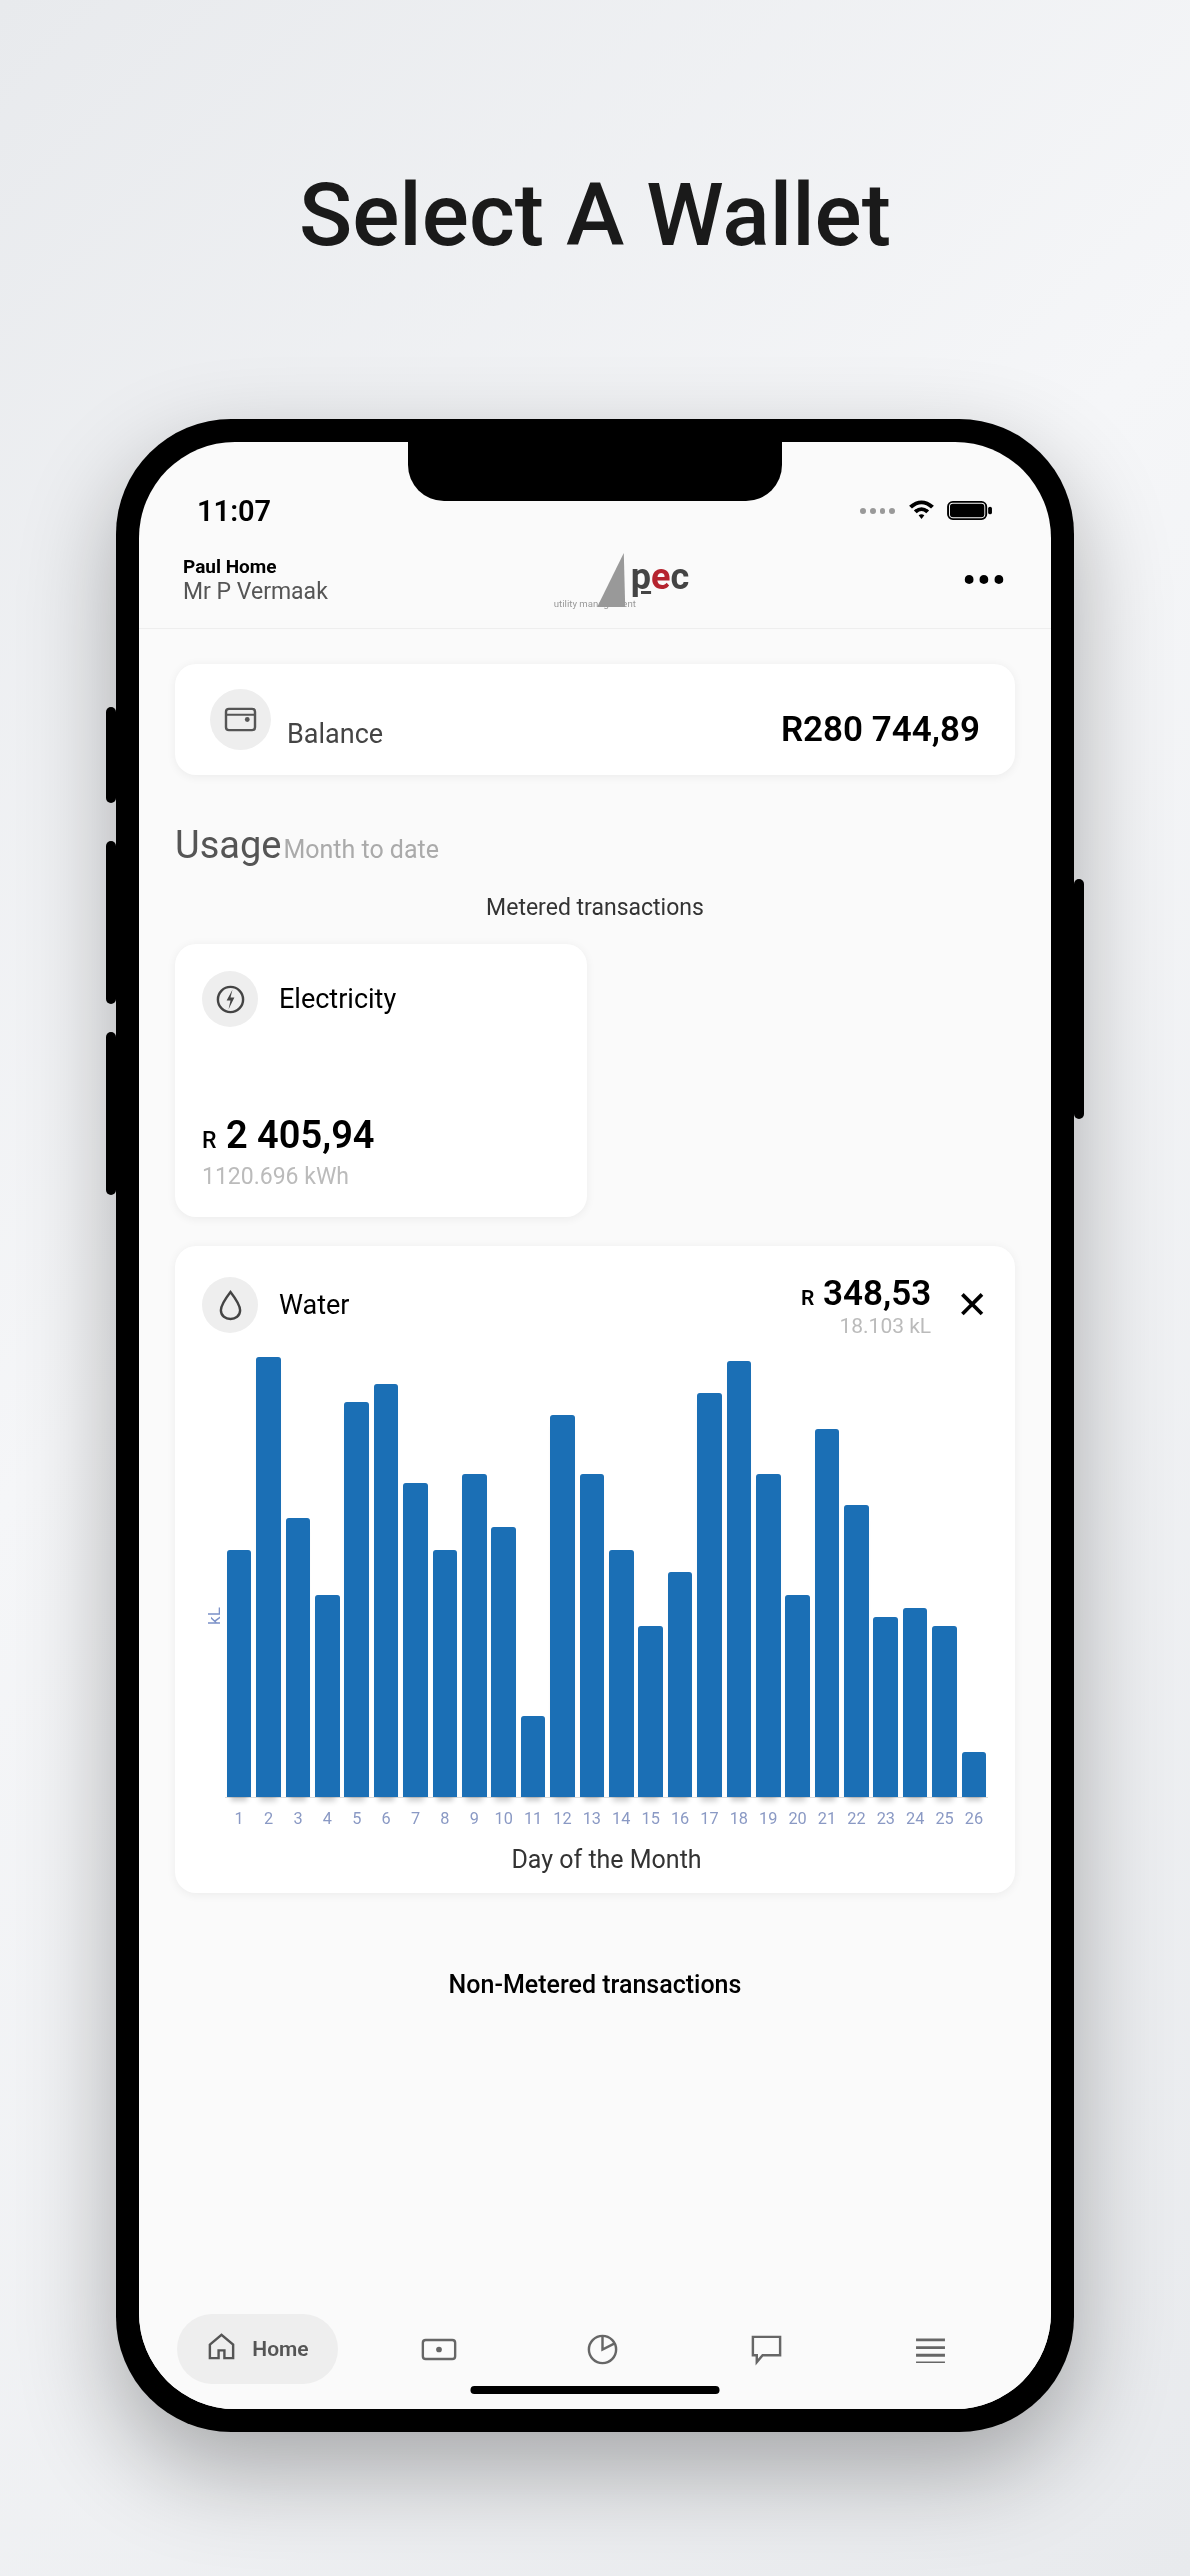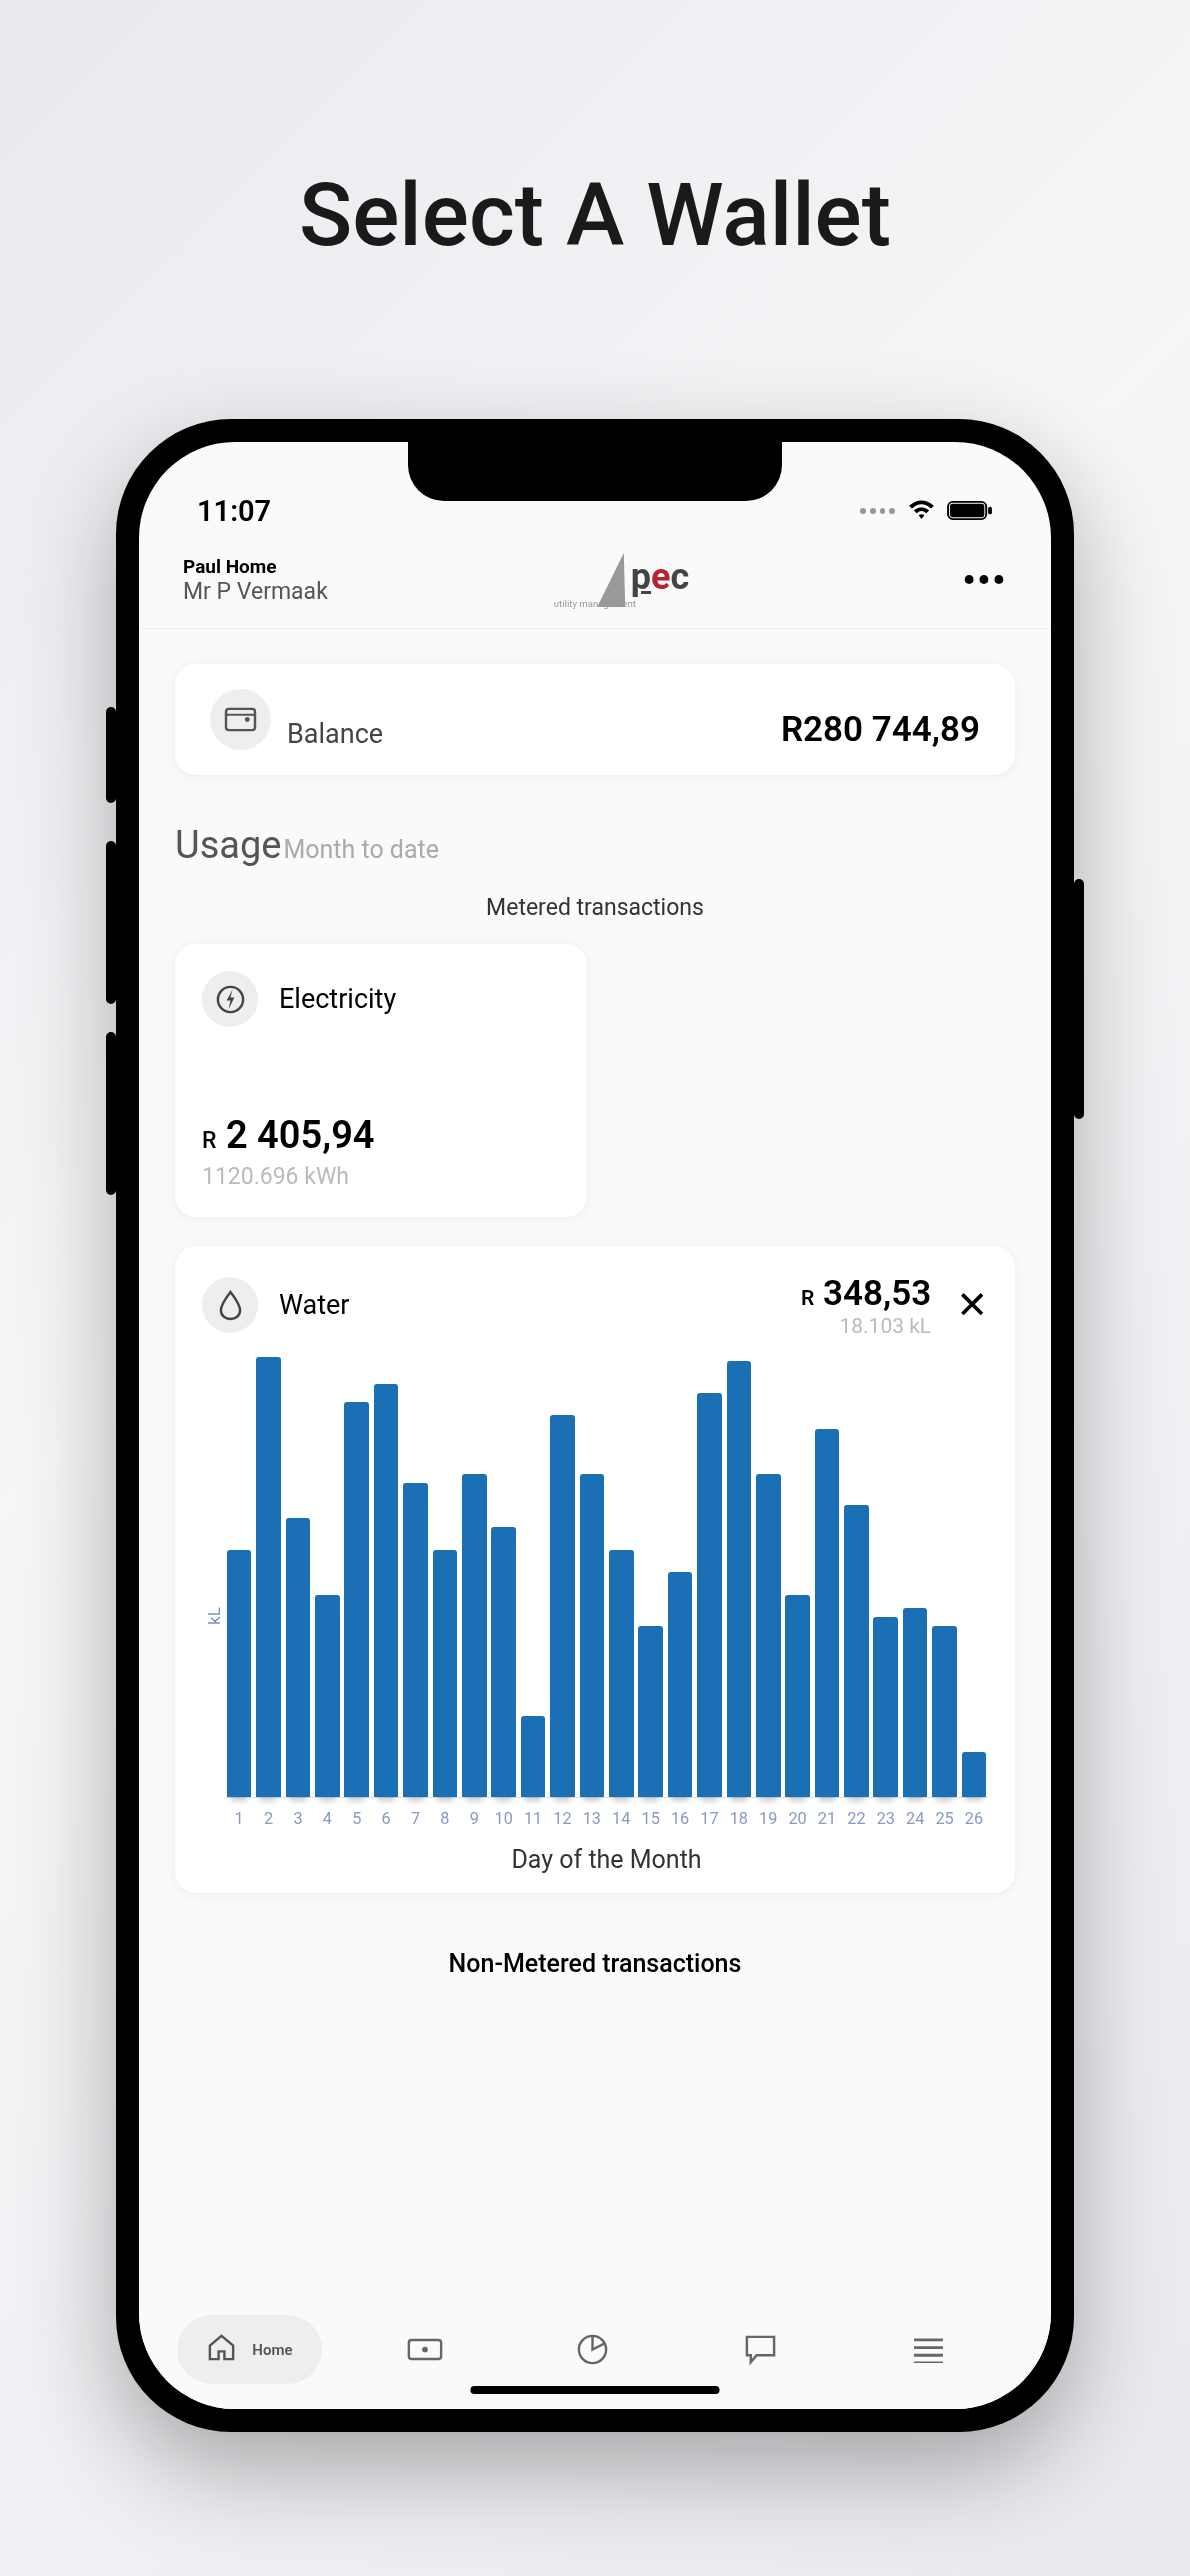--- a/index.html
+++ b/index.html
@@ -104,29 +104,29 @@
   .chart-wrap { display:flex; margin-top:19px; }
   .yaxis { width:23px; display:flex; align-items:center; justify-content:center;}
   .yaxis span { transform:rotate(-90deg); font-size:17px; color:#7d93c9;}
   .bars-area { flex:1; display:flex; flex-direction:column;}
   .bars { display:flex; align-items:flex-end; height:441px; gap:4.8px; border-bottom:1px solid #ddd; padding:0 1.9px;}
   .bar { flex:1; background:#1b6fb5; border-radius:2.9px 2.9px 0 0; min-width:0;
     box-shadow: 0 7.7px 5.8px -3.8px rgba(0,0,0,0.2);}
   .xlabels { display:flex; gap:4.8px; margin-top:11.5px; padding:0 1.9px;}
   .xlabels span { flex:1; text-align:center; font-size:16.3px; color:#8a99c4;}
   .xtitle { text-align:center; font-size:25px; color:#333; margin-top:17px;}
-  .nonmetered { text-align:center; font-size:25px; font-weight:500; margin-top:56px;}
+  .nonmetered { text-align:center; font-size:25px; font-weight:500; margin-top:77px;}
   .bottom-nav {
     position:absolute; bottom:0; left:0; right:0;
     background:#fafafa;
     padding:21px 38px 25px; display:flex; align-items:center; gap:19px;
   }
   .nav-home {
     background:#eee; border-radius:38px; padding:17px 29px;
-    display:flex; align-items:center; gap:15.3px; font-size:15px; font-weight:600; color:#555;
+    display:flex; align-items:center; gap:15.3px; font-size:21px; font-weight:600; color:#555;
   }
   .nav-spacer { flex:1; display:flex; justify-content:space-around;}
   .nav-ic { width:42px; height:42px; display:flex; align-items:center; justify-content:center; cursor:pointer;}
   .home-indicator { position:absolute; bottom:15.3px; left:50%; transform:translateX(-50%);
     width:249px; height:7.7px; background:#000; border-radius:3.8px;}
 </style>
 </head>
 <body>
 
 <div class="promo-title">Select A Wallet</div>

